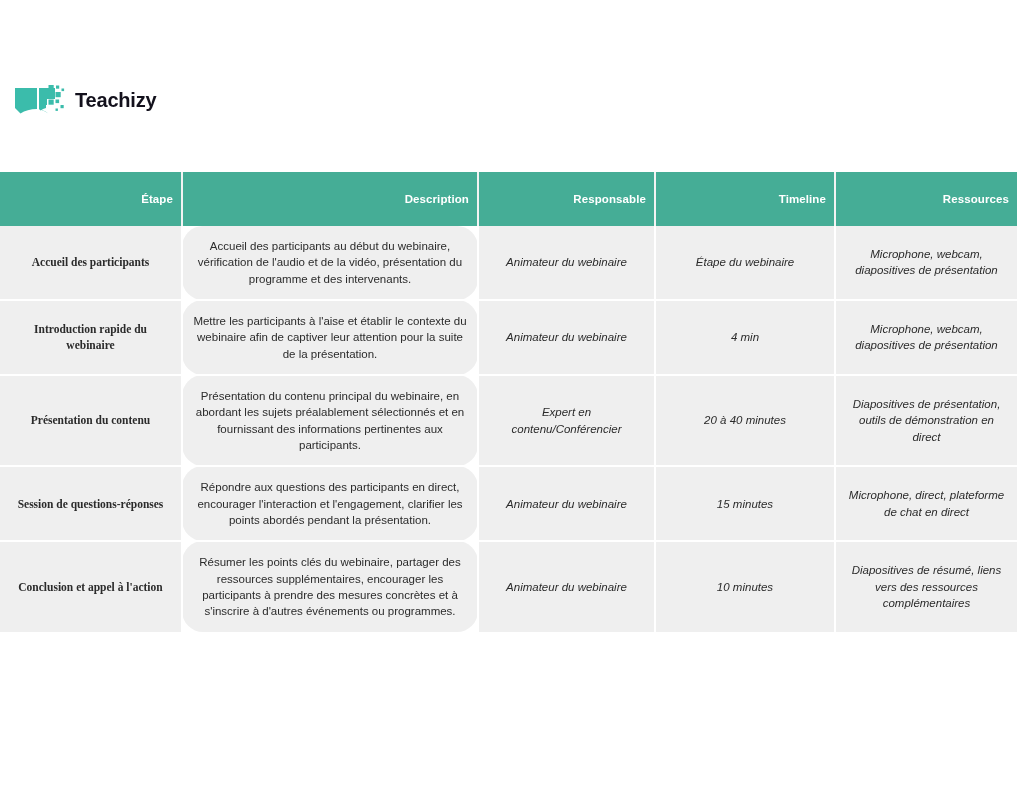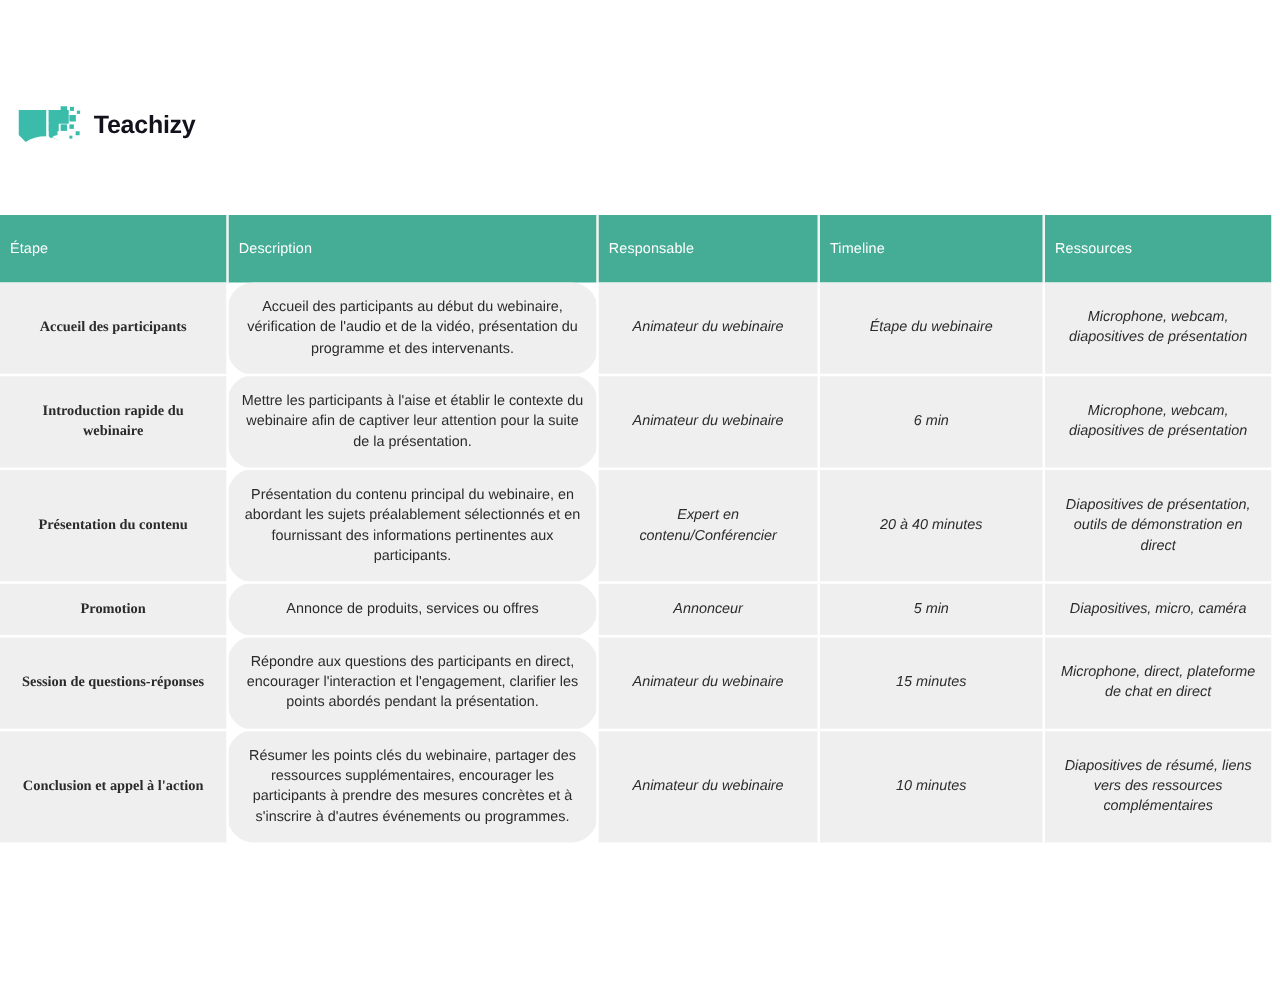--- a/index.html
+++ b/index.html
@@ -69,22 +69,22 @@
   table.plan col.c-etape       { width: 182px; }
   table.plan col.c-description { width: 296px; }
   table.plan col.c-responsable { width: 177px; }
   table.plan col.c-timeline    { width: 180px; }
   table.plan col.c-ressources  { width: 182px; }
 
   table.plan thead th {
     background: #45ad96;
     color: #ffffff;
     font-size: 11.5px;
-    font-weight: normal;
-    text-align: left;
+    font-weight: bold;
+    text-align: right;
     vertical-align: middle;
     height: 54px;
     padding: 0 8px;
     border-right: 2px solid #f3f3f3;
     letter-spacing: 0.1px;
   }
   table.plan thead th:last-child { border-right: none; }
 
   table.plan tbody td {
     background: #efefef;
@@ -170,39 +170,32 @@
           <td class="cell-desc">Accueil des participants au début du webinaire, vérification de l'audio et de la vidéo, présentation du programme et des intervenants.</td>
           <td class="cell-ital">Animateur du webinaire</td>
           <td class="cell-ital">Étape du webinaire</td>
           <td class="cell-ital">Microphone, webcam, diapositives de présentation</td>
         </tr>
 
         <tr>
           <td class="cell-step">Introduction rapide du webinaire</td>
           <td class="cell-desc">Mettre les participants à l'aise et établir le contexte du webinaire afin de captiver leur attention pour la suite de la présentation.</td>
           <td class="cell-ital">Animateur du webinaire</td>
-          <td class="cell-ital">6 min</td>
+          <td class="cell-ital">4 min</td>
           <td class="cell-ital">Microphone, webcam, diapositives de présentation</td>
         </tr>
 
         <tr>
           <td class="cell-step">Présentation du contenu</td>
           <td class="cell-desc">Présentation du contenu principal du webinaire, en abordant les sujets préalablement sélectionnés et en fournissant des informations pertinentes aux participants.</td>
           <td class="cell-ital">Expert en contenu/Conférencier</td>
           <td class="cell-ital">20 à 40 minutes</td>
           <td class="cell-ital">Diapositives de présentation, outils de démonstration en direct</td>
         </tr>
 
-        <tr>
-          <td class="cell-step">Promotion</td>
-          <td class="cell-desc">Annonce de produits, services ou offres</td>
-          <td class="cell-ital">Annonceur</td>
-          <td class="cell-ital">5 min</td>
-          <td class="cell-ital">Diapositives, micro, caméra</td>
-        </tr>
 
         <tr>
           <td class="cell-step">Session de questions-réponses</td>
           <td class="cell-desc">Répondre aux questions des participants en direct, encourager l'interaction et l'engagement, clarifier les points abordés pendant la présentation.</td>
           <td class="cell-ital">Animateur du webinaire</td>
           <td class="cell-ital">15 minutes</td>
           <td class="cell-ital">Microphone, direct, plateforme de chat en direct</td>
         </tr>
 
         <tr>

